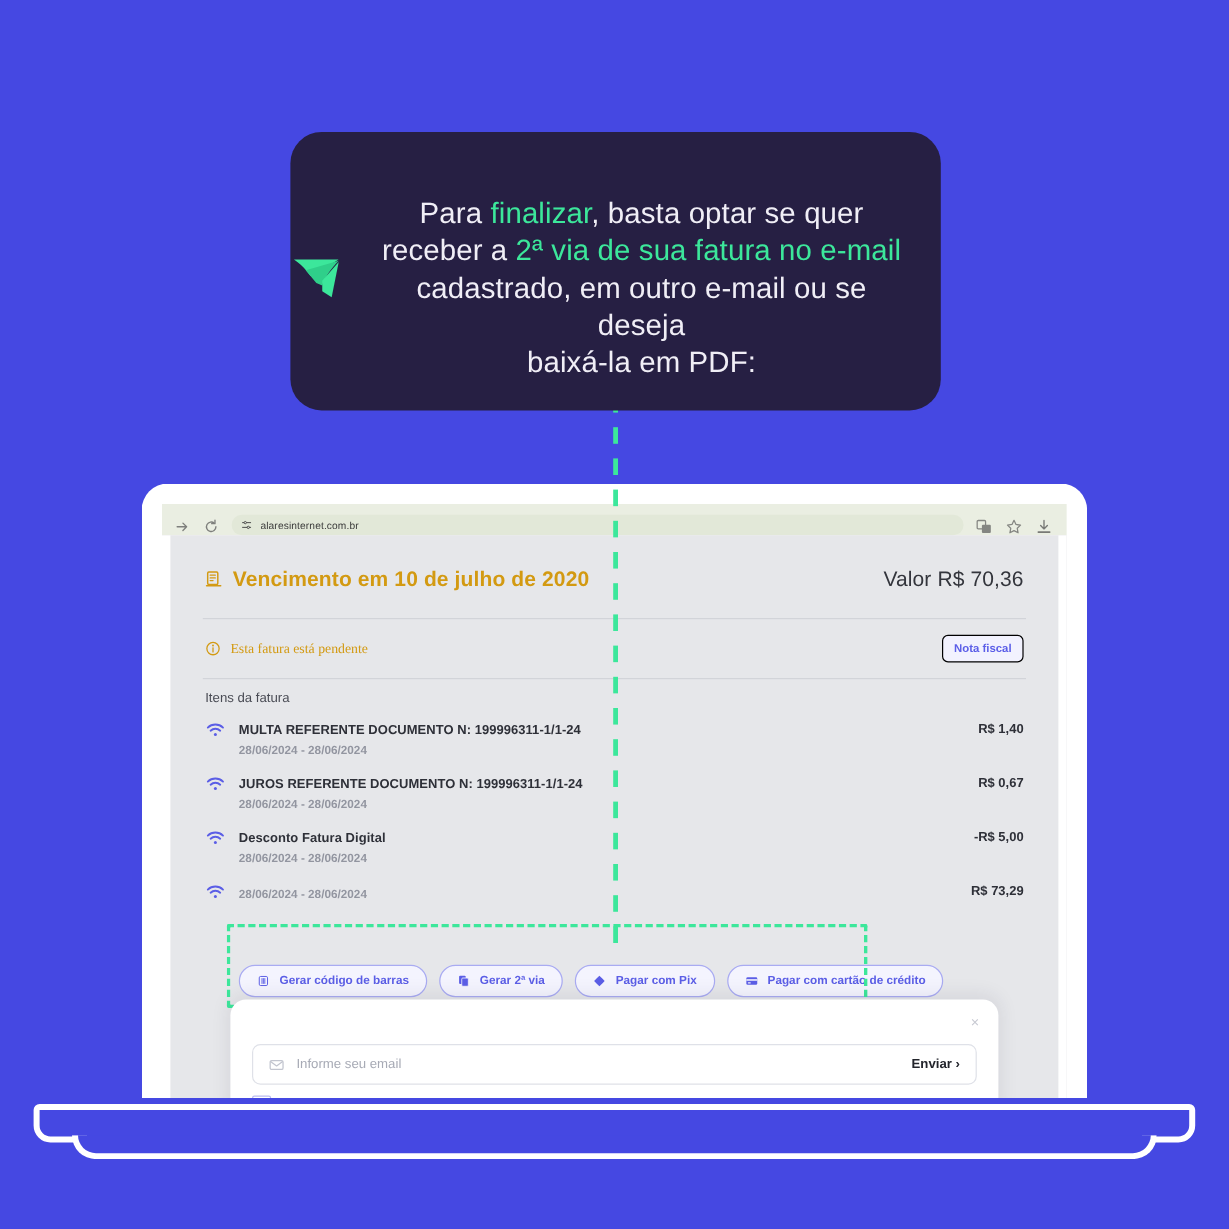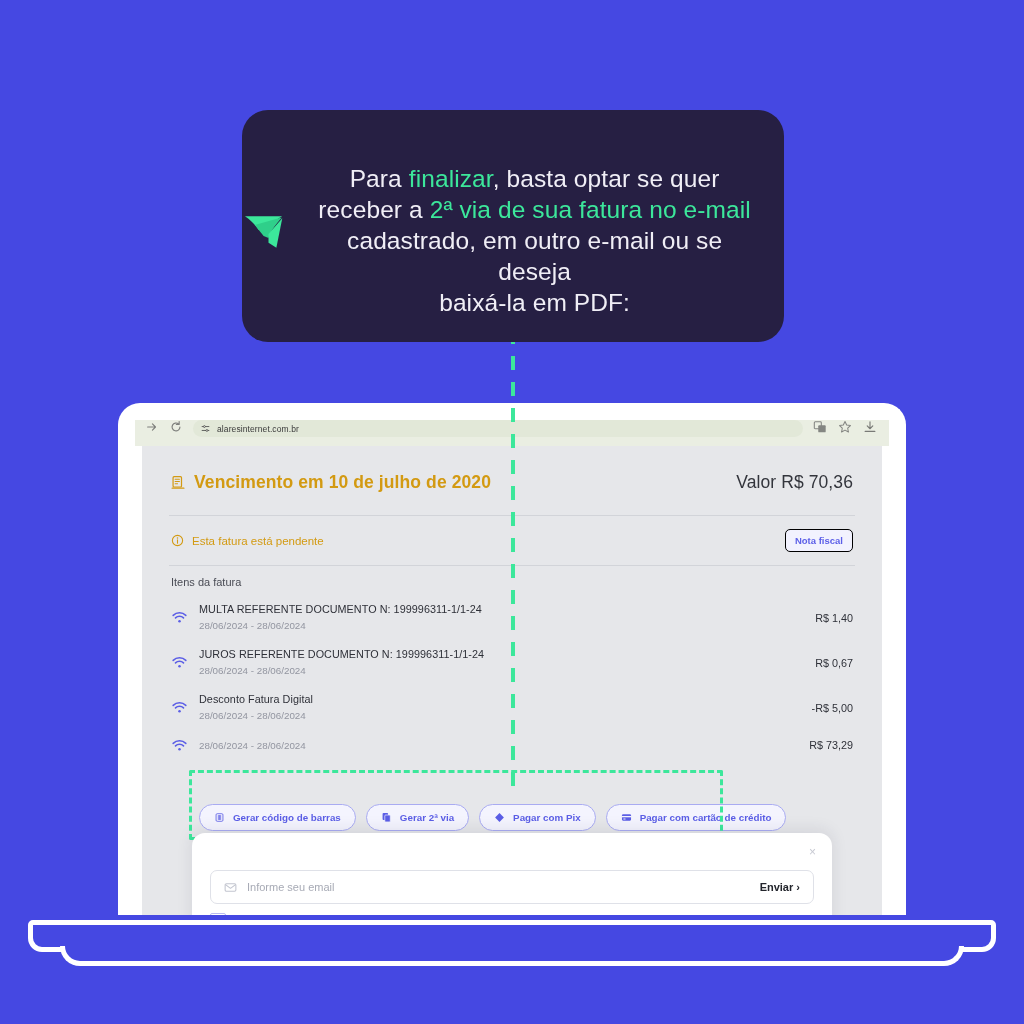--- a/index.html
+++ b/index.html
@@ -78,21 +78,21 @@
   
   .browser {
     position: relative;
     width: 100%; height: 100%;
     background: #FFFFFF;
     overflow: hidden;
   }
   .omnibar {
     height: 26px;
     background: #EAEEE2;
-    display: flex; align-items: flex-start;
+    display: flex; align-items: flex-end;
     padding: 0 10px;
     gap: 10px;
   }
   .nav-ico { width: 14px; height: 14px; flex: 0 0 auto; opacity: .72; }
   .url-pill {
     flex: 1 1 auto;
     height: 17px;
     background: #E2E8D8;
     border-radius: 9px;
     display: flex; align-items: center;
@@ -132,40 +132,41 @@
     letter-spacing: .1px;
   }
   .inv-amount { color: #33353C; font-size: 17.5px; letter-spacing: .1px; }
 
   .divider { height: 1px; background: #D2D4D9; }
 
   .inv-status {
     display: flex; align-items: center; justify-content: space-between;
     padding: 13px 2px 13px 2px;
   }
-  .status-left { display: flex; align-items: center; gap: 8px; }
+  .status-left { display: flex; align-items: center; gap: 8px; font-family: Liberation Serif, serif; }
   .status-text { color: #D39A12; font-size: 11.5px; }
   .nf-badge {
     border: 1px solid #000000;
     border-radius: 5px;
     color: #5C5FE8;
     font-size: 9.5px; font-weight: 700;
     padding: 5px 9px;
     background: #F2F2FE;
   }
 
   .items-label {
     color: #4A4C55; font-size: 11px;
     padding: 10px 2px 7px 2px;
   }
 
   .item-row {
-    display: flex; align-items: center;
+    display: flex; align-items: flex-start;
     padding: 7px 2px;
     gap: 11px;
+    font-weight: bold;
   }
   .wifi-wrap { width: 17px; flex: 0 0 auto; display:flex; align-items:center; justify-content:center;}
   .item-main { flex: 1 1 auto; }
   .item-name { color: #2E3038; font-size: 10.8px; line-height: 15px; letter-spacing: .05px; }
   .item-date { color: #9295A0; font-size: 9.8px; line-height: 15px; margin-top: 1px; }
   .item-value { color: #2E3038; font-size: 10.8px; white-space: nowrap; }
 
   
   .actions-highlight {
     position: relative;

